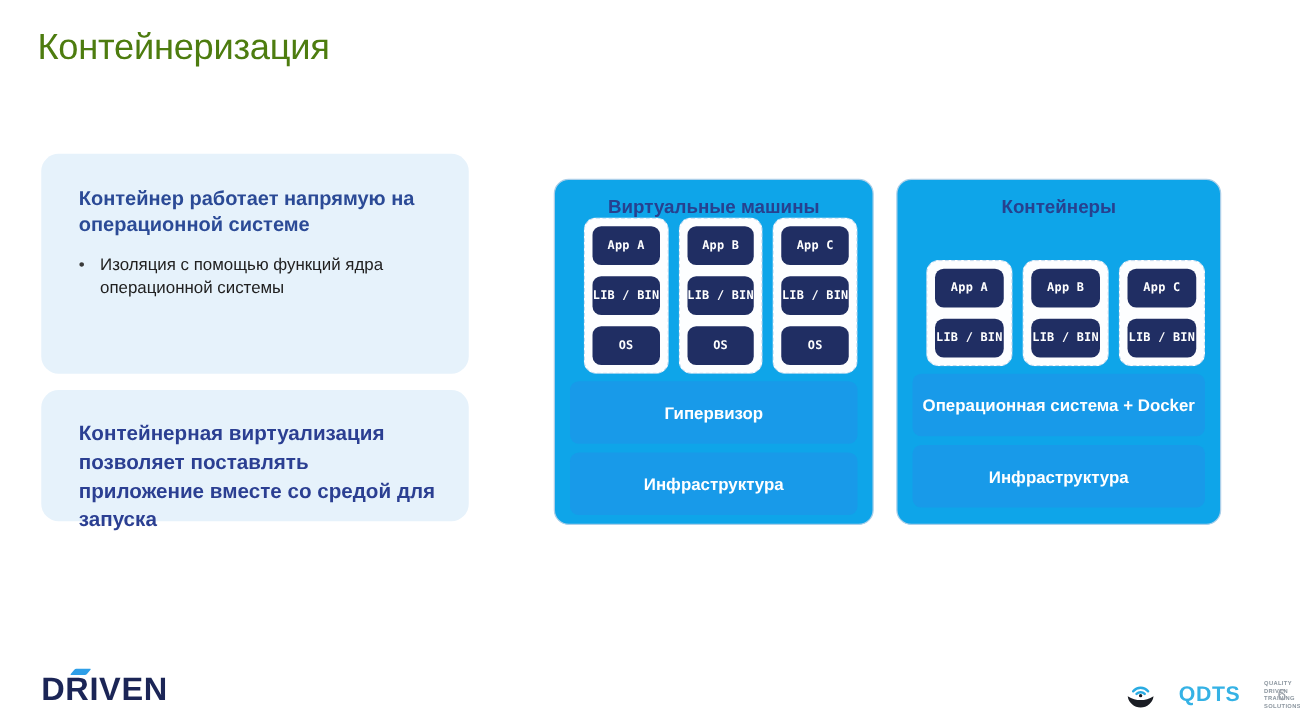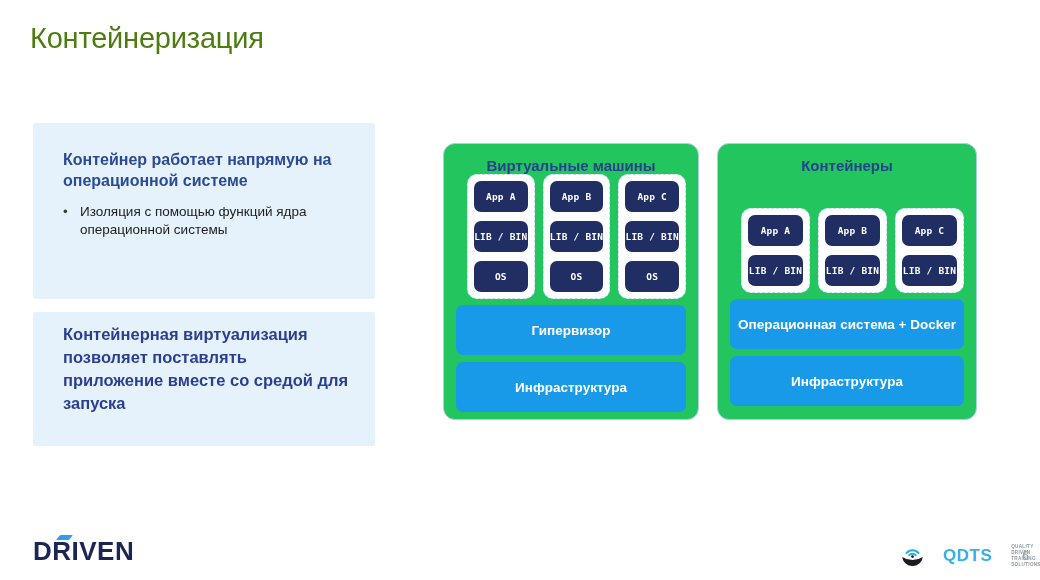--- a/index.html
+++ b/index.html
@@ -9,34 +9,34 @@
     font-family:"Liberation Sans", sans-serif; overflow:hidden;
   }
   
   .title {
     position:absolute; left:30px; top:22px;
     font-size:29px; font-weight:500; color:#4d7c0f; letter-spacing:-0.2px;
   }
   
   .info-box {
     position:absolute; left:33px; width:342px;
-    background:#e6f2fb; border-radius:2px;
+    background:#e6f2fb; border-radius:14px;
   }
   .info-box.box1 { top:123px; height:176px; padding:26px 26px 0 30px; }
-  .info-box.box2 { top:312px; height:134px; padding:11px 24px 0 30px; }
+  .info-box.box2 { top:312px; height:105px; padding:24px 24px 0 30px; }
   .info-heading {
     font-size:16px; line-height:1.34; font-weight:700; color:#2b4a96; margin-bottom:11px;
   }
   .bullet { display:flex; font-size:13.5px; line-height:1.32; color:#212121; margin-bottom:7px; }
   .bullet .dot { width:17px; flex:0 0 17px; color:#3a3a3a; }
   .bullet .dot::before { content:"•"; }
   .info-text2 { font-size:16.5px; line-height:1.4; font-weight:700; color:#2b3f92; }
   
   .panel {
-    position:absolute; top:143px; height:277px; background:#22c55e;
+    position:absolute; top:143px; height:277px; background:#0ea5e9;
     border:1.5px solid #abcfe9; border-radius:12px;
     display:flex; flex-direction:column; padding:0 12px 13px 12px;
   }
   .panel.vm { left:443px; width:256px; }
   .panel.ct { left:717px; width:260px; }
   .panel-title {
     text-align:center; margin-top:13px; font-size:15px; font-weight:700; color:#27418f;
   }
   .stacks { display:flex; gap:8px; margin-top:auto; margin-bottom:6px;padding-left:11px; }
   .stack {

